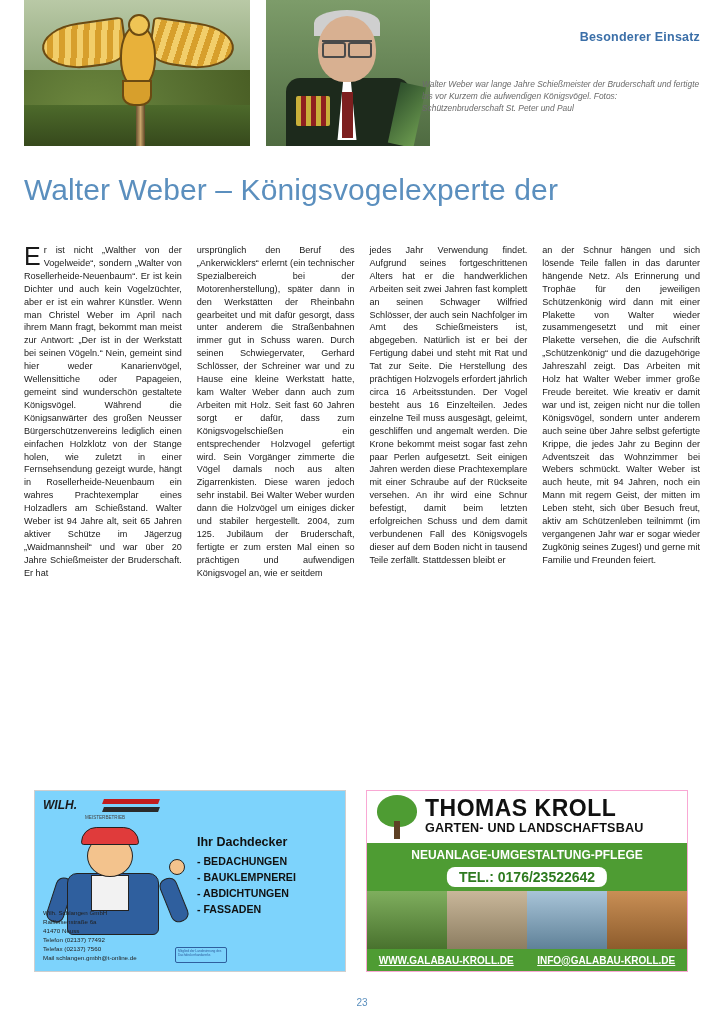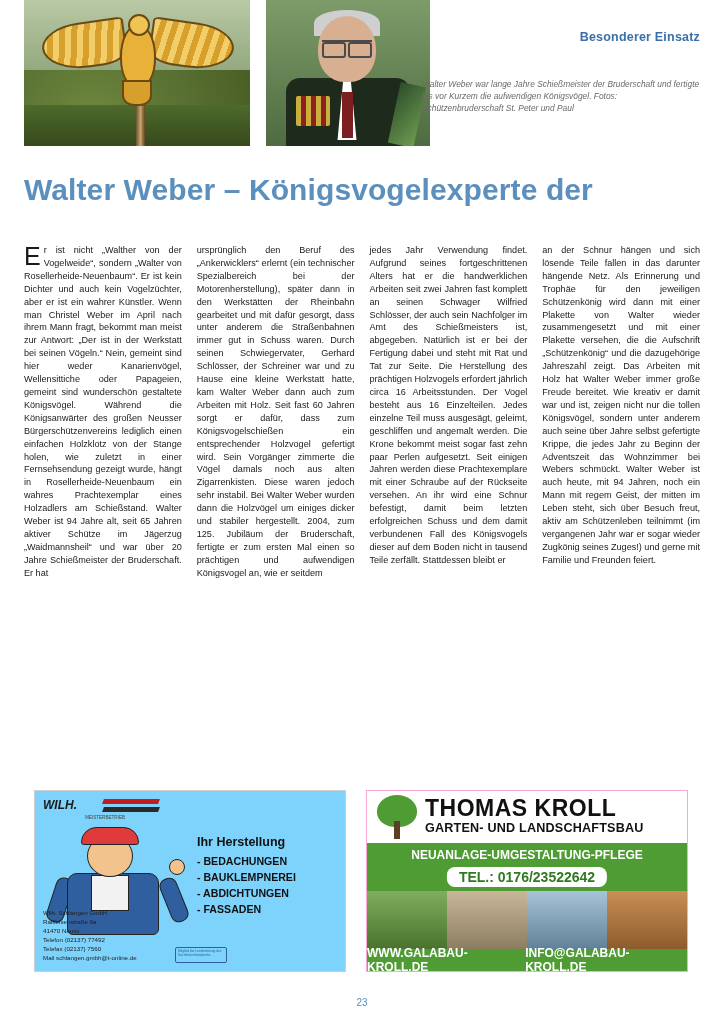--- a/index.html
+++ b/index.html
@@ -122,21 +122,21 @@
   .caption {
     position: absolute; right: 24px; top: 78px; width: 278px;
     color: #6b6b6b; font-size: 8.4px; line-height: 1.45;
     font-style: italic; text-align: left;
   }
 
   
   .headline {
     position: absolute; left: 24px; top: 152px; width: 676px;
     color: #5b8fbe;
-    font-size: 30px; line-height: 1.22; font-weight: bold;
+    font-size: 30px; line-height: 1.22; font-weight: normal;
     letter-spacing: .1px;
   }
   .headline .l2 { display: block; }
 
   
   .columns {
     position: absolute; left: 24px; top: 244px;
     width: 676px; height: 508px;
     display: flex; gap: 15px;
   }
@@ -272,22 +272,22 @@
     position: absolute; left: 0; top: 100px; width: 100%; height: 60px;
     display: flex;
   }
   .ad-right .strip div { flex: 1 1 0; }
   .ph1 { background: linear-gradient(#7fae5e,#47702c); }
   .ph2 { background: linear-gradient(#c9b79a,#8a7b5f); }
   .ph3 { background: linear-gradient(#a8c4d8,#5d7f96); }
   .ph4 { background: linear-gradient(#c98f55,#8b5a2b); }
   .ad-right .foot {
     position: absolute; left: 0; bottom: 0; width: 100%; height: 22px;
-    background: #4e9c33; color: #fff; font-size: 12px; font-weight: bold;
-    display: flex; align-items: center; justify-content: space-around;
+    background: #4e9c33; color: #fff; font-size: 10px; font-weight: bold;
+    display: flex; align-items: center; justify-content: space-around; text-decoration: underline;
   }
 
   .page-number {
     position: absolute; left: 0; bottom: 16px; width: 100%;
     text-align: center; color: #5b8fbe; font-size: 10px;
   }
 </style>
 </head>
 <body>
 
@@ -355,21 +355,21 @@
     <div class="mascot">
       <div class="arm l"></div>
       <div class="arm r"></div>
       <div class="body"></div>
       <div class="shirt"></div>
       <div class="face"></div>
       <div class="cap"></div>
       <div class="thumb"></div>
     </div>
 
-    <h3>Ihr Herstellung</h3>
+    <h3>Ihr Dachdecker</h3>
     <ul>
       <li>- BEDACHUNGEN</li>
       <li>- BAUKLEMPNEREI</li>
       <li>- ABDICHTUNGEN</li>
       <li>- FASSADEN</li>
     </ul>
 
     <div class="addr" style="white-space: pre-line;">Wilh. Schlangen GmbH
 Raiffeisenstraße 6a
 41470 Neuss

